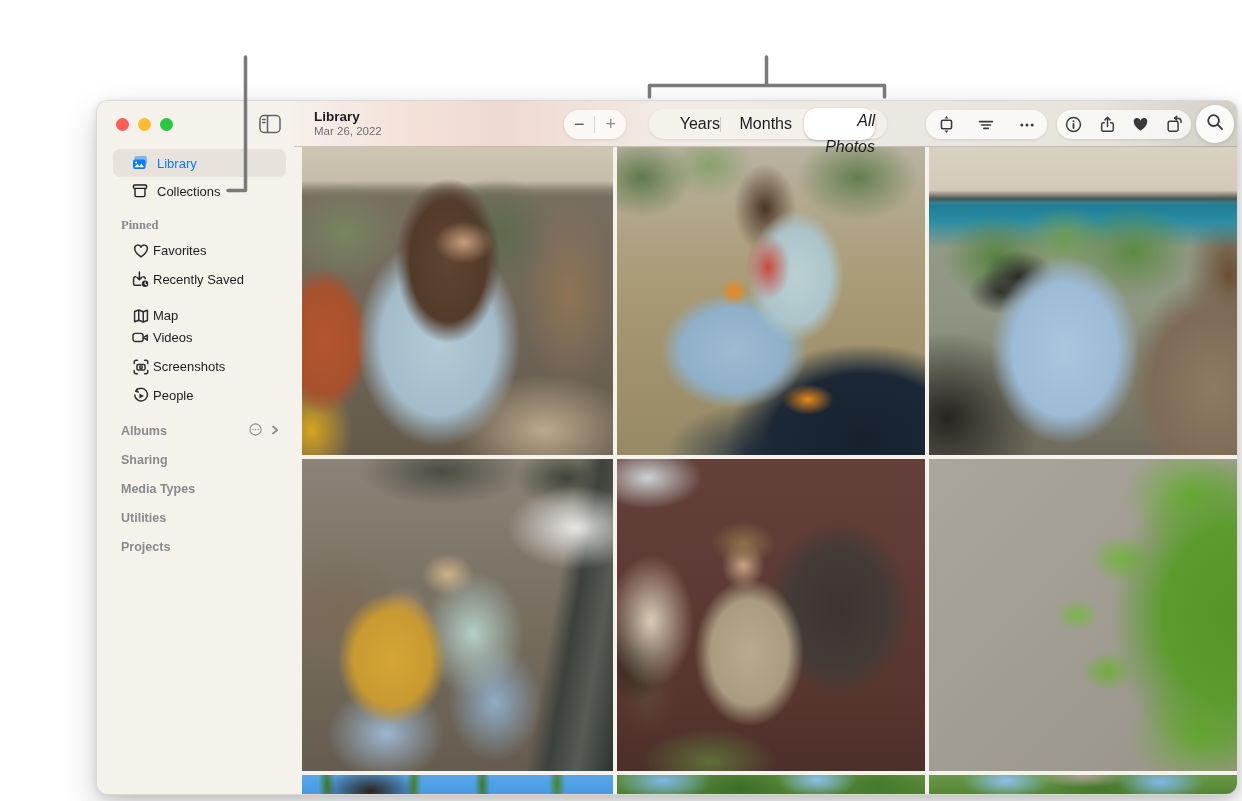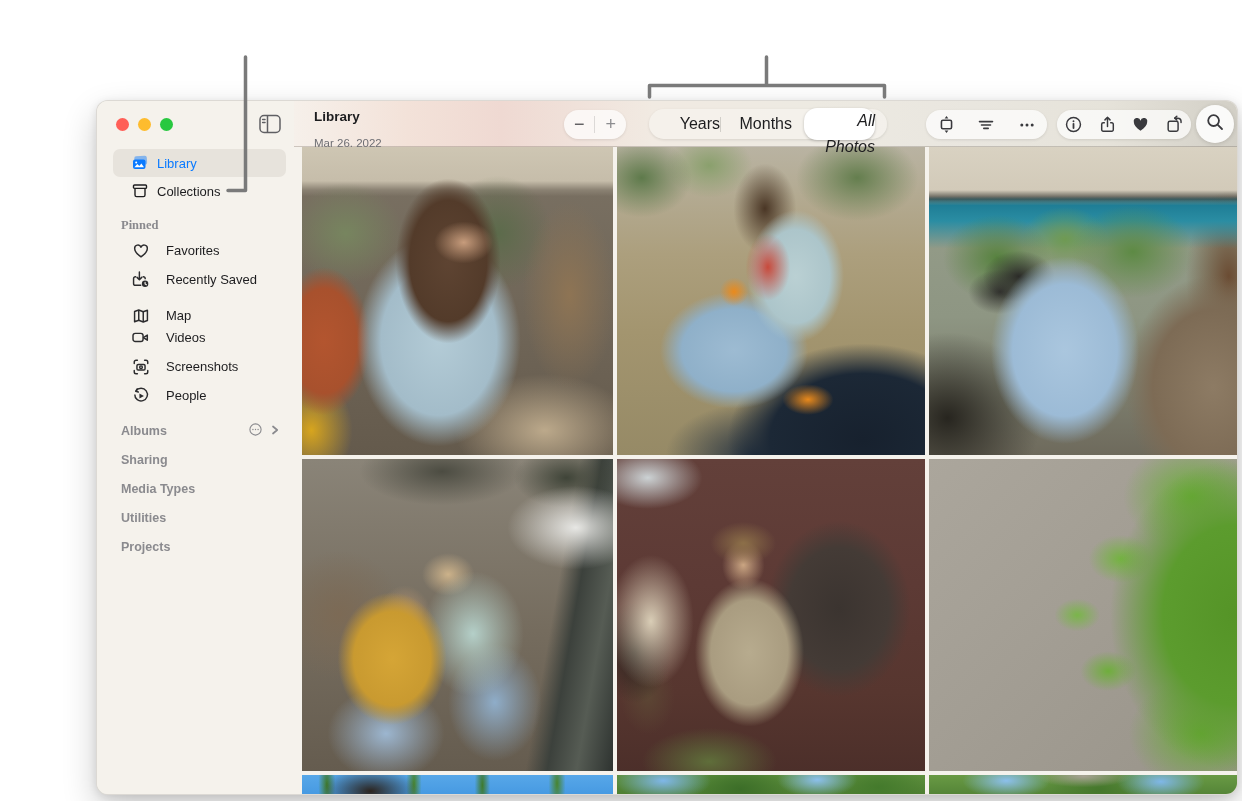--- a/index.html
+++ b/index.html
@@ -20,35 +20,35 @@
   .sb-toggle { position:absolute; top:12px; right:12px; width:24px; height:22px;
                color:#5f5f63; display:flex; align-items:center; justify-content:center; }
   .sb-item { position:absolute; left:16px; width:173px; height:28px; border-radius:7px;
              display:flex; align-items:center; padding-left:18px; gap:8px;
              font-size:13px; color:#1d1d1f; cursor:default; }
   .sb-item.selected { background:#e7e3dc; color:#0a7aff; font-weight:500; }
   .sb-item .ic { width:18px; height:18px; display:flex; align-items:center; justify-content:center; color:#1d1d1f; }
   .sb-item.selected .ic { color:#0a7aff; }
   .sb-header { position:absolute; left:24px; font-size:12.5px; font-weight:700; color:#8a8a8e;font-family:Liberation Serif, serif; }
   .sb-row { position:absolute; left:16px; width:173px; height:29px; display:flex;
-            align-items:center; padding-left:18px; gap:16px; font-size:13px; color:#1d1d1f; }
+            align-items:center; padding-left:18px; gap:3px; font-size:13px; color:#1d1d1f; }
   .sb-row .ic { width:19px; height:19px; color:#2c2c2e; display:flex; align-items:center; justify-content:center; }
   .sb-section { position:absolute; left:24px; width:160px; height:18px; display:flex;
                 align-items:center; font-size:12.5px; font-weight:700; color:#8a8a8e; }
   .sb-section .trail { margin-left:auto; display:flex; align-items:center; gap:6px; color:#8a8a8e; }
 
   
   .content { position:absolute; left:197px; top:0; right:0; bottom:0; }
   .toolbar { position:absolute; left:0; top:0; right:0; height:46px;
      background:linear-gradient(90deg,#f6f0ea 0%,#f3e2d9 12%,#efd9d2 22%,#f1eae2 38%,
                 #edeae2 55%,#e9e6df 72%,#e6e3da 86%,#d2cfc6 100%);
      border-bottom:1px solid rgba(110,100,90,.30); }
   .tb-title { position:absolute; left:20px; top:8px; }
   .tb-title .t { font-size:13.5px; font-weight:700; color:#1d1d1f; }
-  .tb-title .d { font-size:11.5px; color:#6e6e73; margin-top:13px; }
+  .tb-title .d { font-size:11.5px; color:#6e6e73; margin-top:1px; }
   .pill { position:absolute; top:9px; height:29px; border-radius:14.5px;
           background:rgba(255,255,255,.72); box-shadow:0 1px 3px rgba(0,0,0,.10);
           display:flex; align-items:center; justify-content:space-around; }
   .zoom-pill { left:270px; width:62px; }
   .zoom-pill .zbtn { width:30px; text-align:center; font-size:18px; font-weight:500; color:#4d4d50; line-height:29px; }
   .zoom-pill .divider { width:1px; height:17px; background:rgba(0,0,0,.12); }
   .seg { position:absolute; left:355px; top:8px; width:238px; height:30px; border-radius:15px;
          background:rgba(248,245,240,.66); box-shadow:0 1px 3px rgba(0,0,0,.10);
          display:flex; align-items:center; }
   .seg .opt { flex:1; text-align:right; font-size:16px; color:#1d1d1f; position:relative; z-index:1; }

